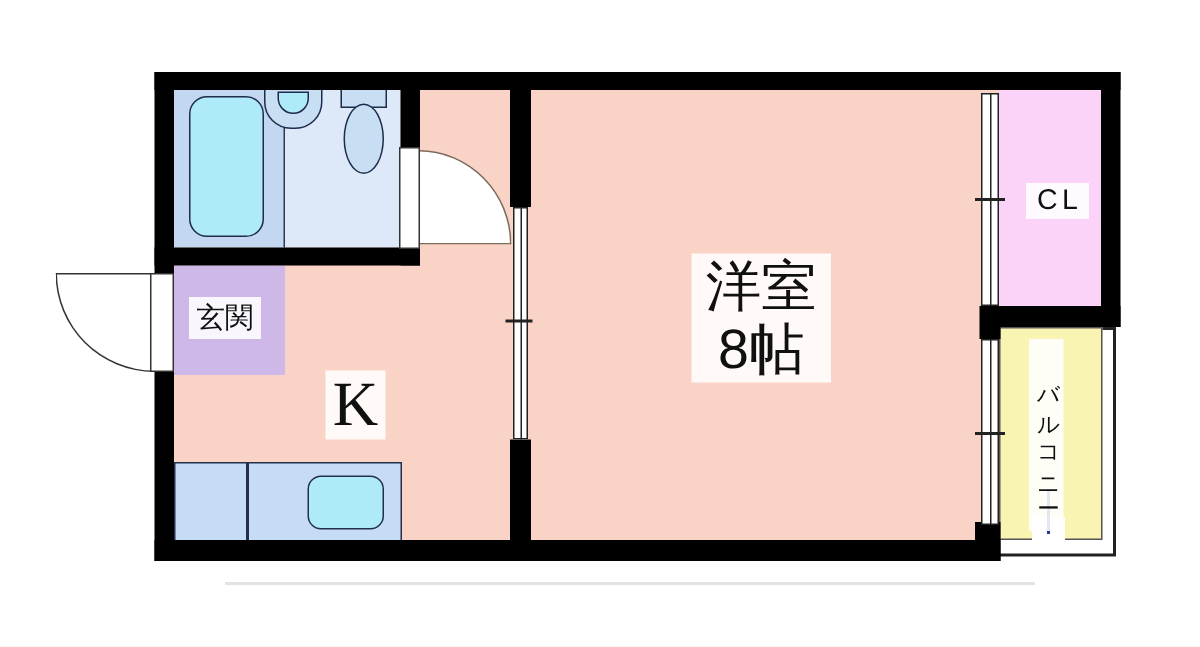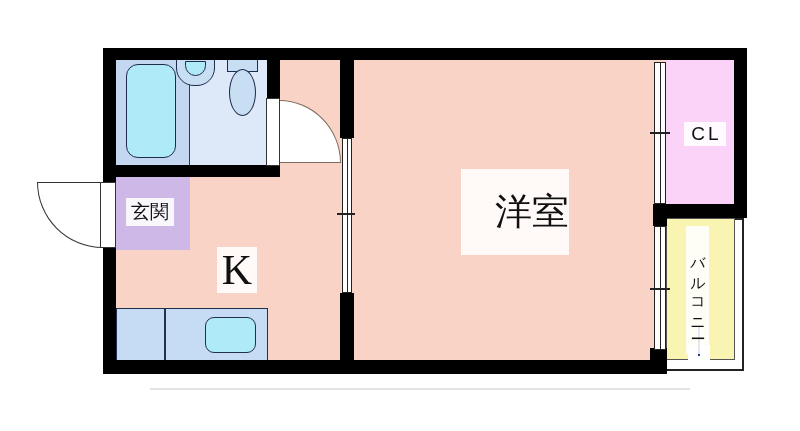--- a/index.html
+++ b/index.html
@@ -106,22 +106,23 @@
   <div class="abs shadow" style="left:150px;top:388px;width:540px;height:2px;"></div>
 
   <div class="abs lbl lbl-genkan" style="left:126px;top:198px;width:48px;height:28px;">
     <span>玄関</span>
   </div>
 
   <div class="abs lbl lbl-k" style="left:217px;top:247px;width:40px;height:46px;">
     <span>K</span>
   </div>
 
-  <div class="abs lbl lbl-main" style="left:461px;top:169px;width:108px;height:86px;align-items:flex-end;">
+  <div class="abs lbl lbl-main" style="left:461px;top:169px;width:93px;height:86px;">
     <span>洋室</span>
+    <span>8帖</span>
   </div>
 
   <div class="abs lbl lbl-cl" style="left:684px;top:122px;width:42px;height:24px;">
     <span>CL</span>
   </div>
 
   <div class="abs lbl lbl-balcony" style="left:686px;top:226px;width:23px;height:128px;">
     <span>バルコニー</span>
   </div>
 

